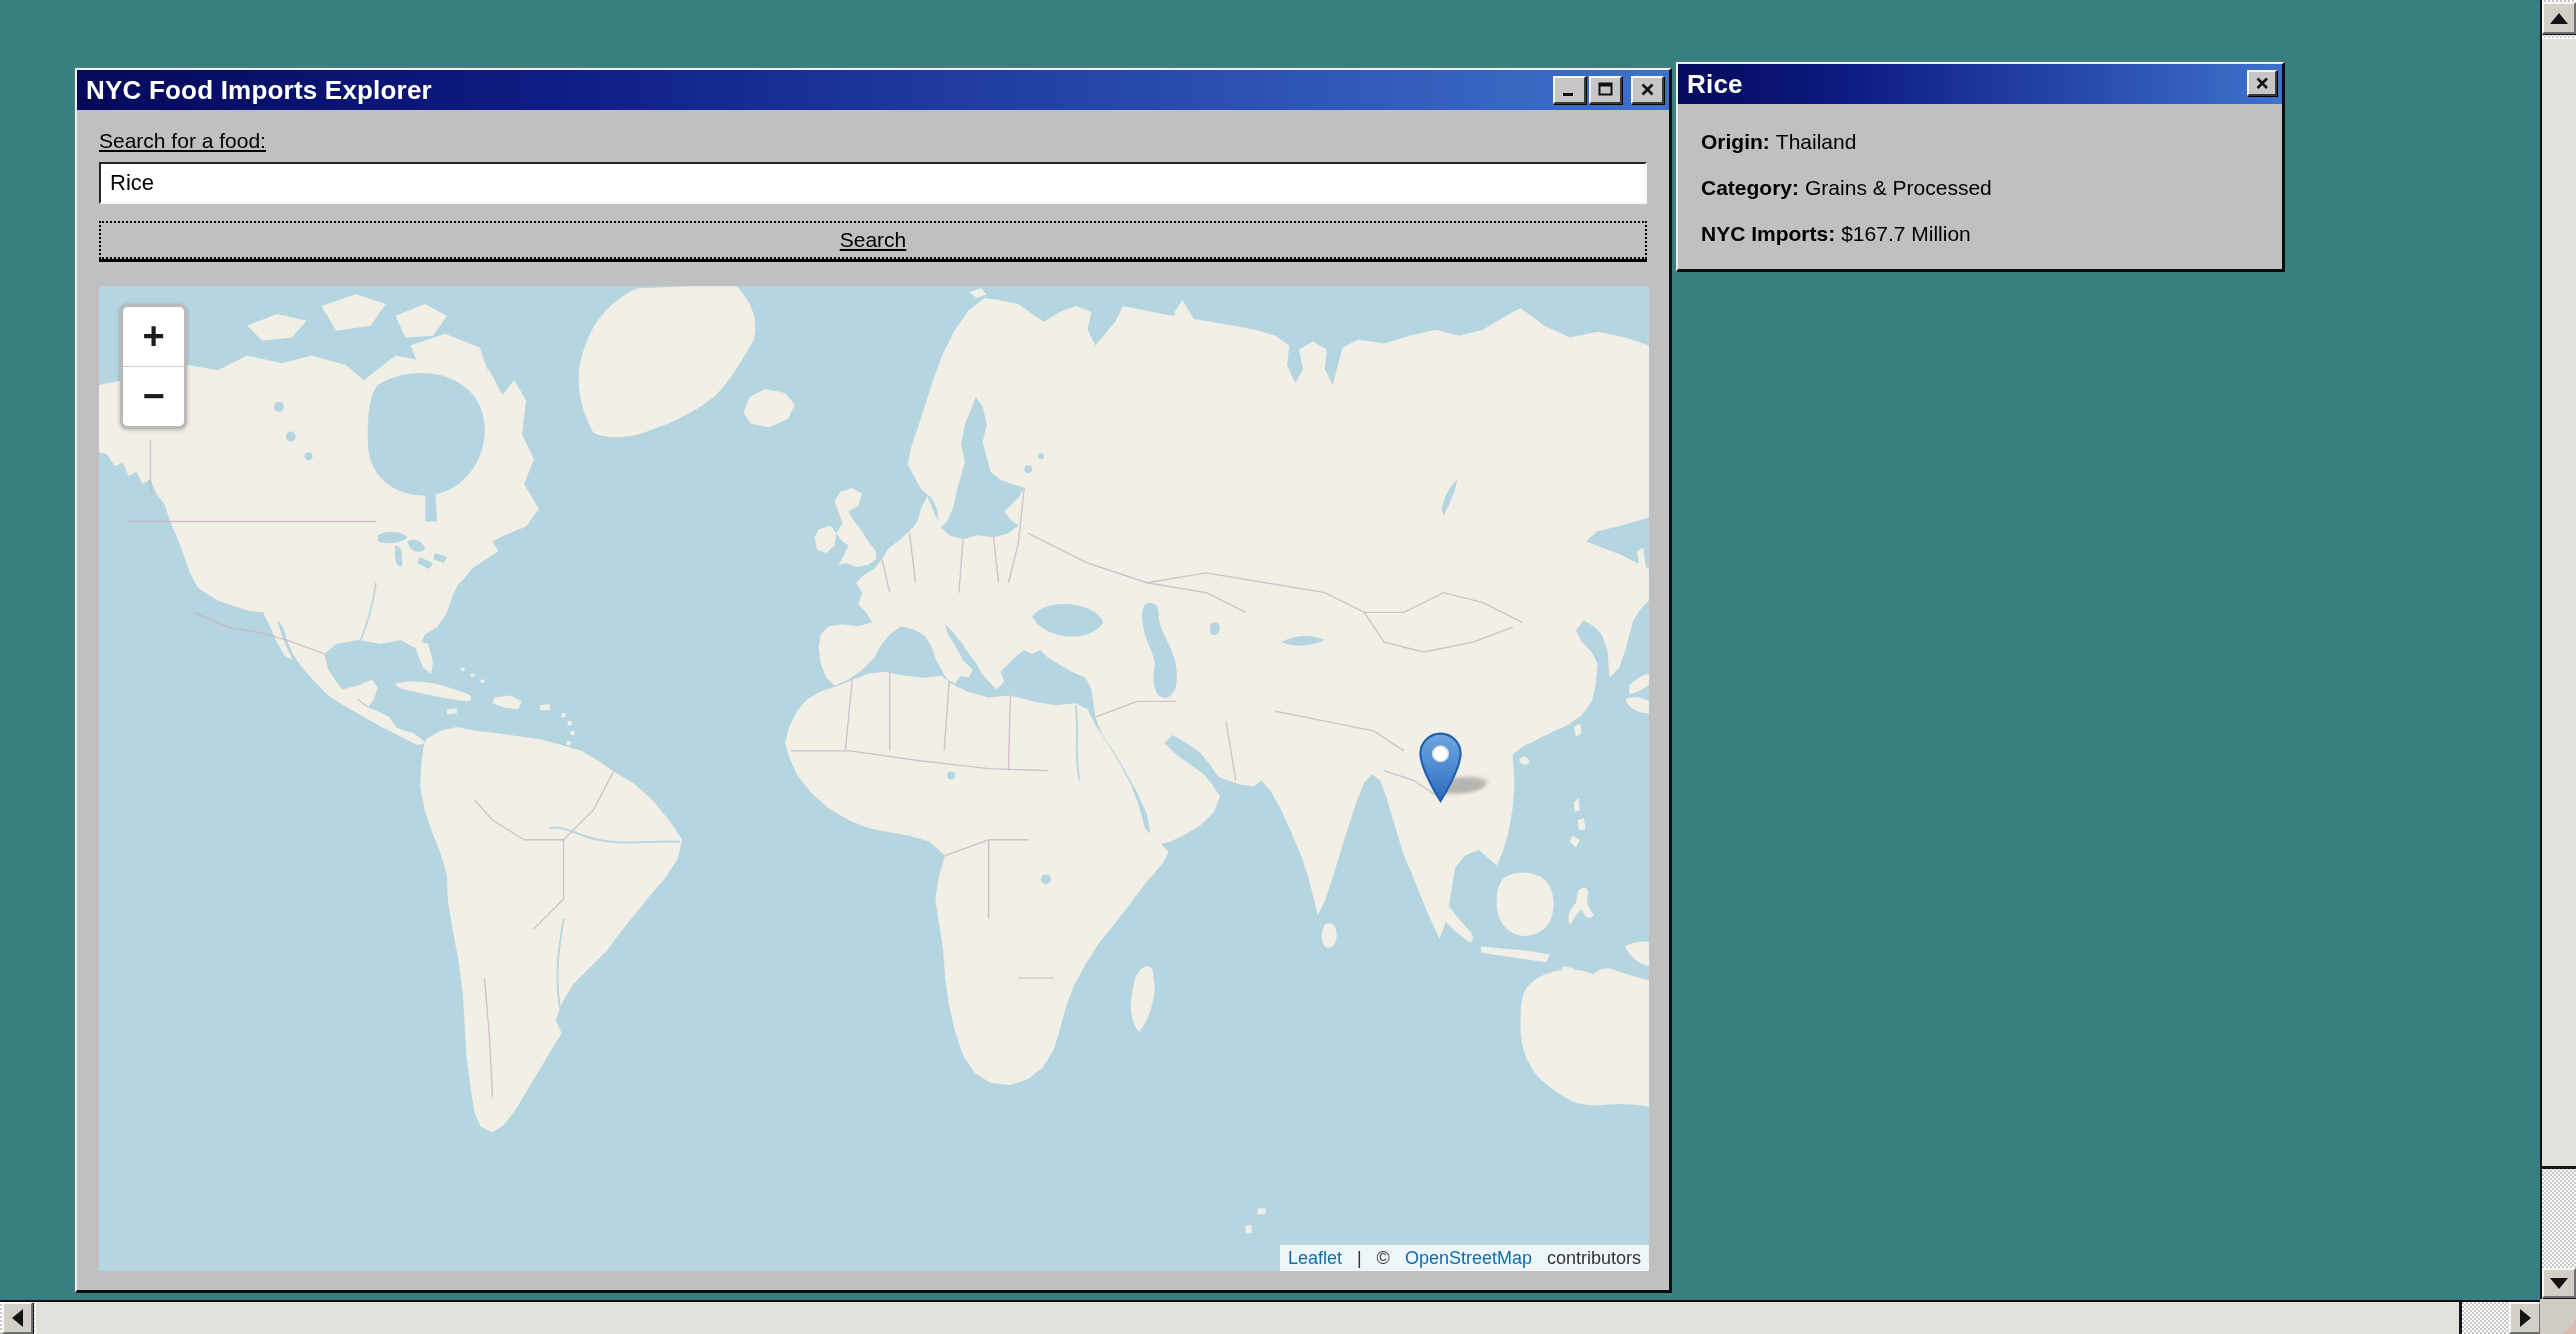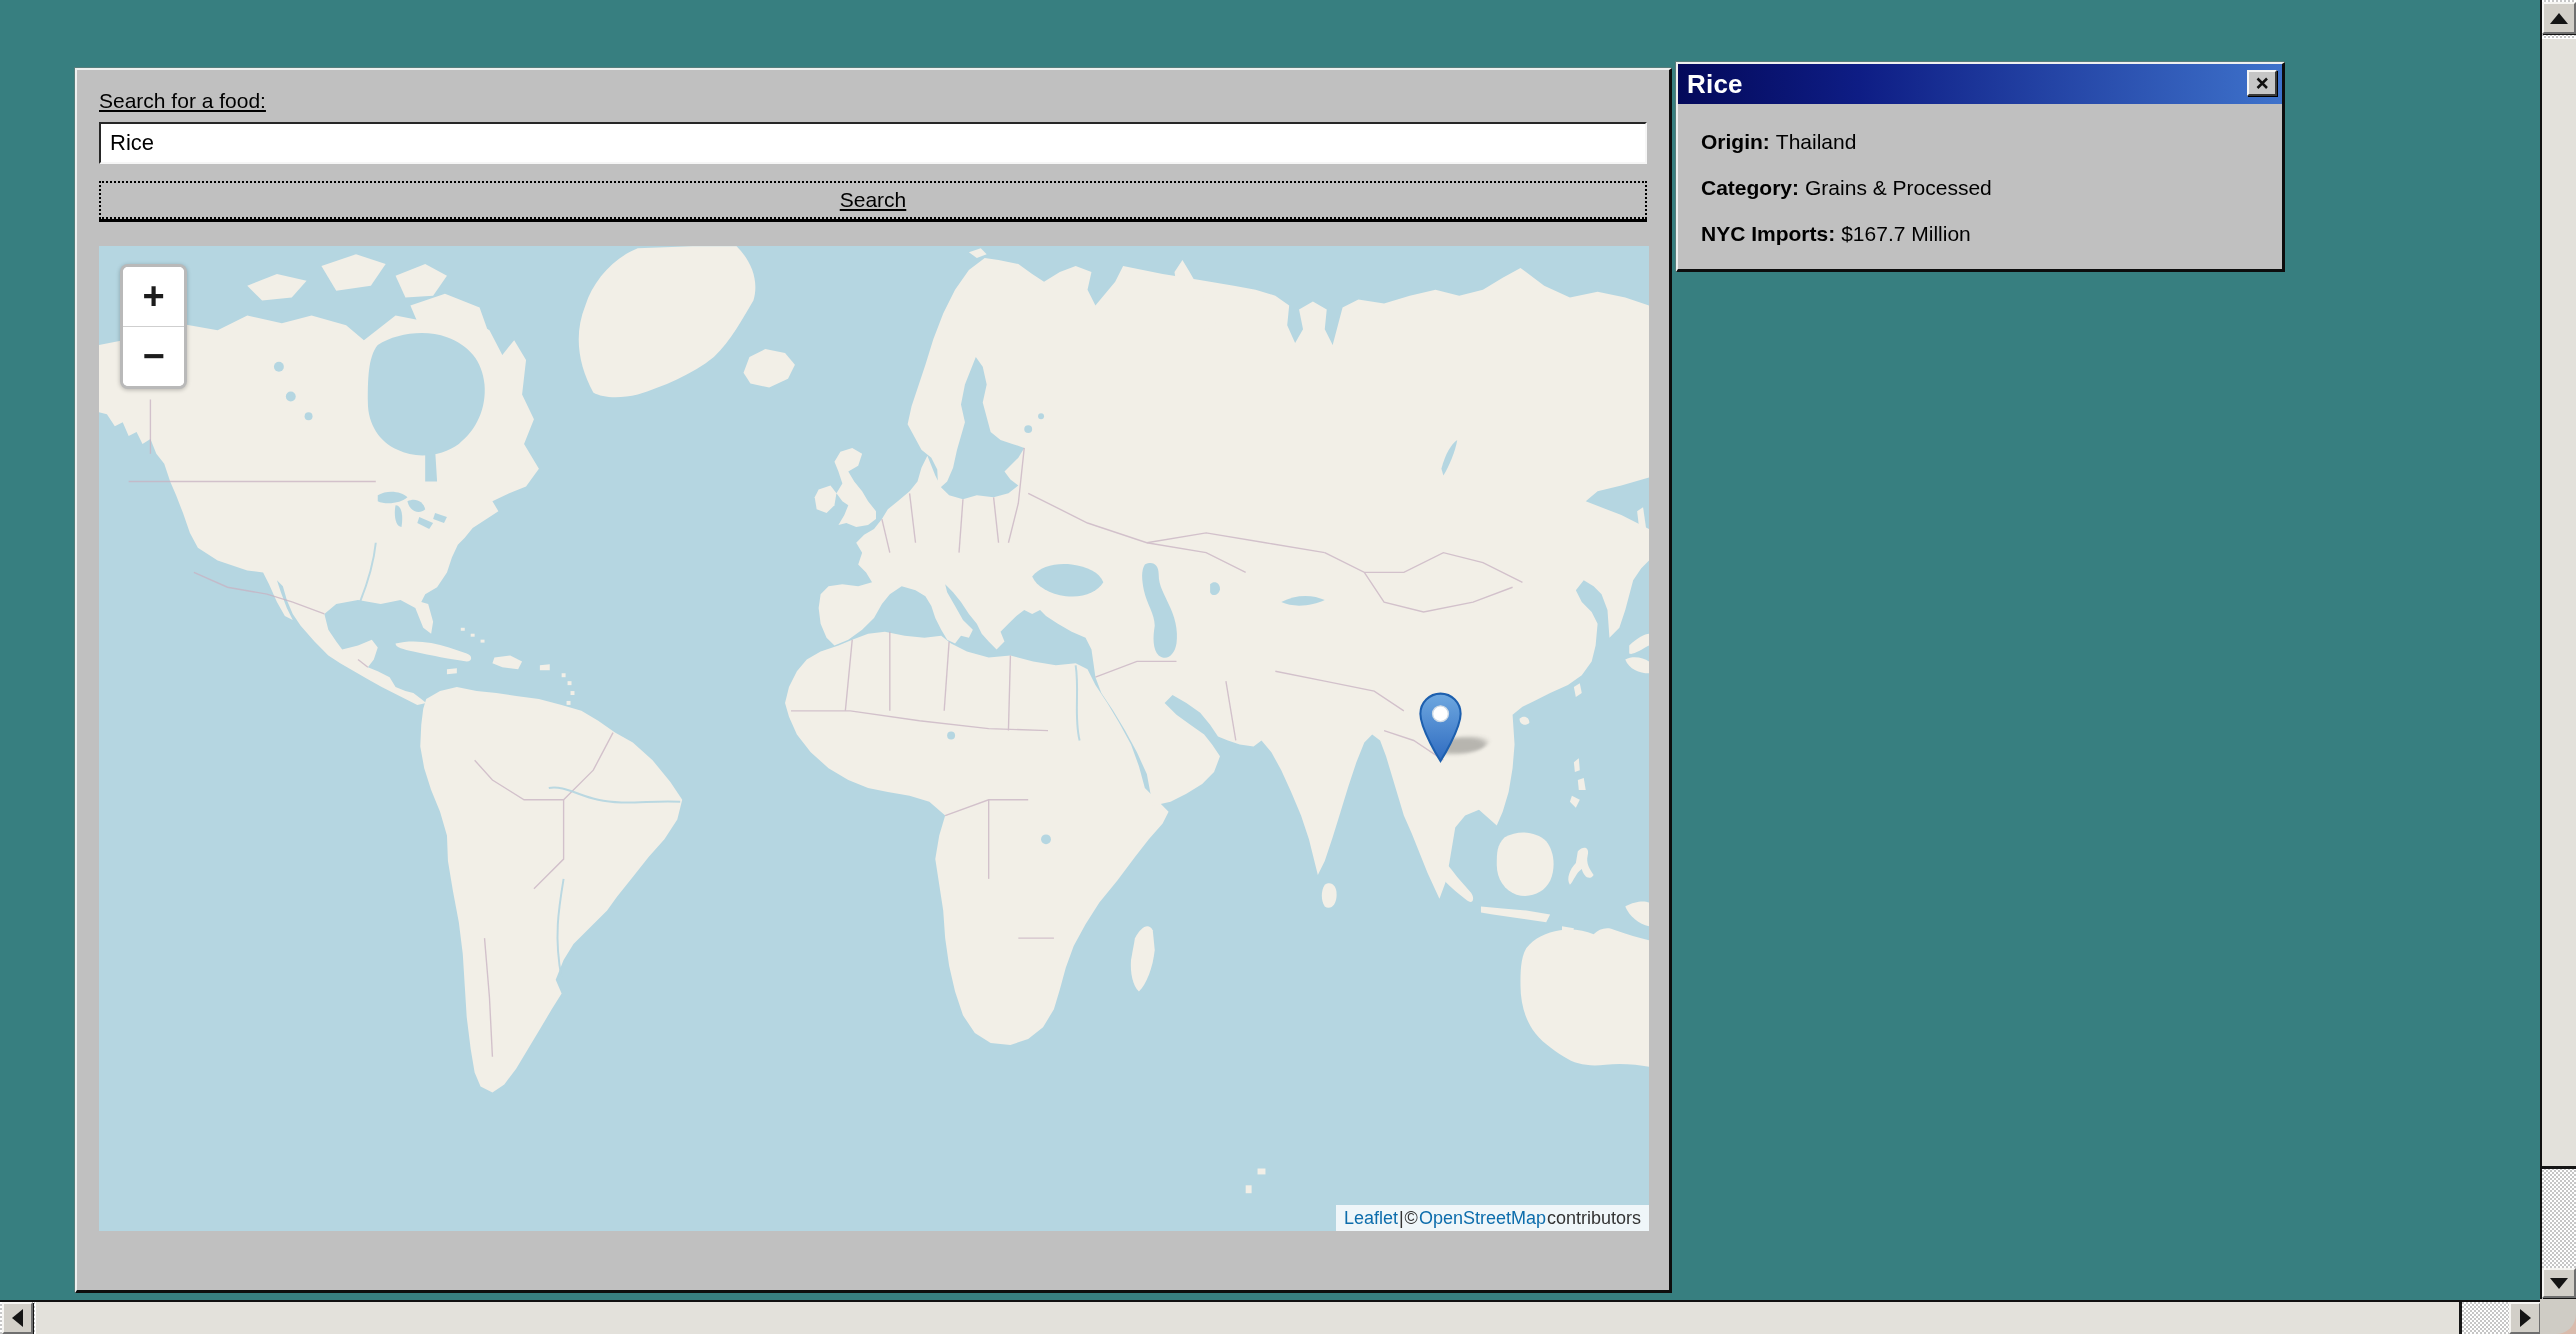--- a/index.html
+++ b/index.html
@@ -68,21 +68,21 @@
   .zoombtn:first-child{border-bottom:1px solid #cfcfcf;}
   .marker-shadow{
     position:absolute;left:1336px;top:491px;width:51px;height:17px;
     background:rgba(45,45,45,.30);border-radius:50%;
     transform:skewX(-38deg);filter:blur(2px);
   }
   .map-marker{position:absolute;left:1320px;top:446px;width:43px;height:71px;}
   .attribution{
     position:absolute;right:0;bottom:0;height:26px;
     background:rgba(255,255,255,.78);padding:0 8px;
-    font-size:18px;color:#333;display:flex;align-items:center;gap:1px;
+    font-size:18px;color:#333;display:flex;align-items:center;gap:15px;
     white-space:nowrap;
   }
   .attribution a{color:#0d6dac;text-decoration:none;}
   
   #info-window{left:1676px;top:62px;width:609px;height:210px;box-sizing:border-box;}
   #info-window .rows{padding:26px 23px 0 23px;}
   .info-row{font-size:21px;color:#000;height:26px;margin-bottom:20px;white-space:nowrap;}
   .info-row b{font-weight:bold;}
   .info-row .val{margin-left:6px;}
   
@@ -128,20 +128,41 @@
     position:absolute;right:0;bottom:0;width:36px;height:35px;background:#d9bbac;
   }
   #sb-corner .inner{
     width:100%;height:100%;background:#cfccc5;border-bottom-right-radius:20px;
   }
 </style>
 </head>
 <body>
 
 <div class="win" id="main-window">
+  <div class="titlebar">
+    <span class="wtitle">NYC Food Imports Explorer</span>
+    <span class="winbtns">
+      <span class="wbtn">
+        <svg width="16" height="16" viewBox="0 0 16 16">
+            <rect x="1" y="11" width="10" height="3" fill="#111"></rect>
+          </svg>
+      </span>
+      <span class="wbtn">
+        <svg width="16" height="16" viewBox="0 0 16 16">
+            <rect x="1.5" y="1.5" width="12" height="11" fill="none" stroke="#111" stroke-width="2"></rect>
+            <rect x="1" y="1" width="13" height="3.5" fill="#111"></rect>
+          </svg>
+      </span>
+      <span class="wbtn close-gap">
+        <svg width="16" height="16" viewBox="0 0 16 16">
+            <path d="M2.5,2.5 L12.5,12.5 M12.5,2.5 L2.5,12.5" stroke="#111" stroke-width="2.6"></path>
+          </svg>
+      </span>
+    </span>
+  </div>
 
   <div class="content">
     <label class="search-label">Search for a food:</label>
     <input class="search-input" type="text" value="Rice" style="">
     <button class="search-button">Search</button>
 
     
     <div id="map">
       <svg class="world" width="1550" height="985" viewBox="0 0 1568 996">
 

